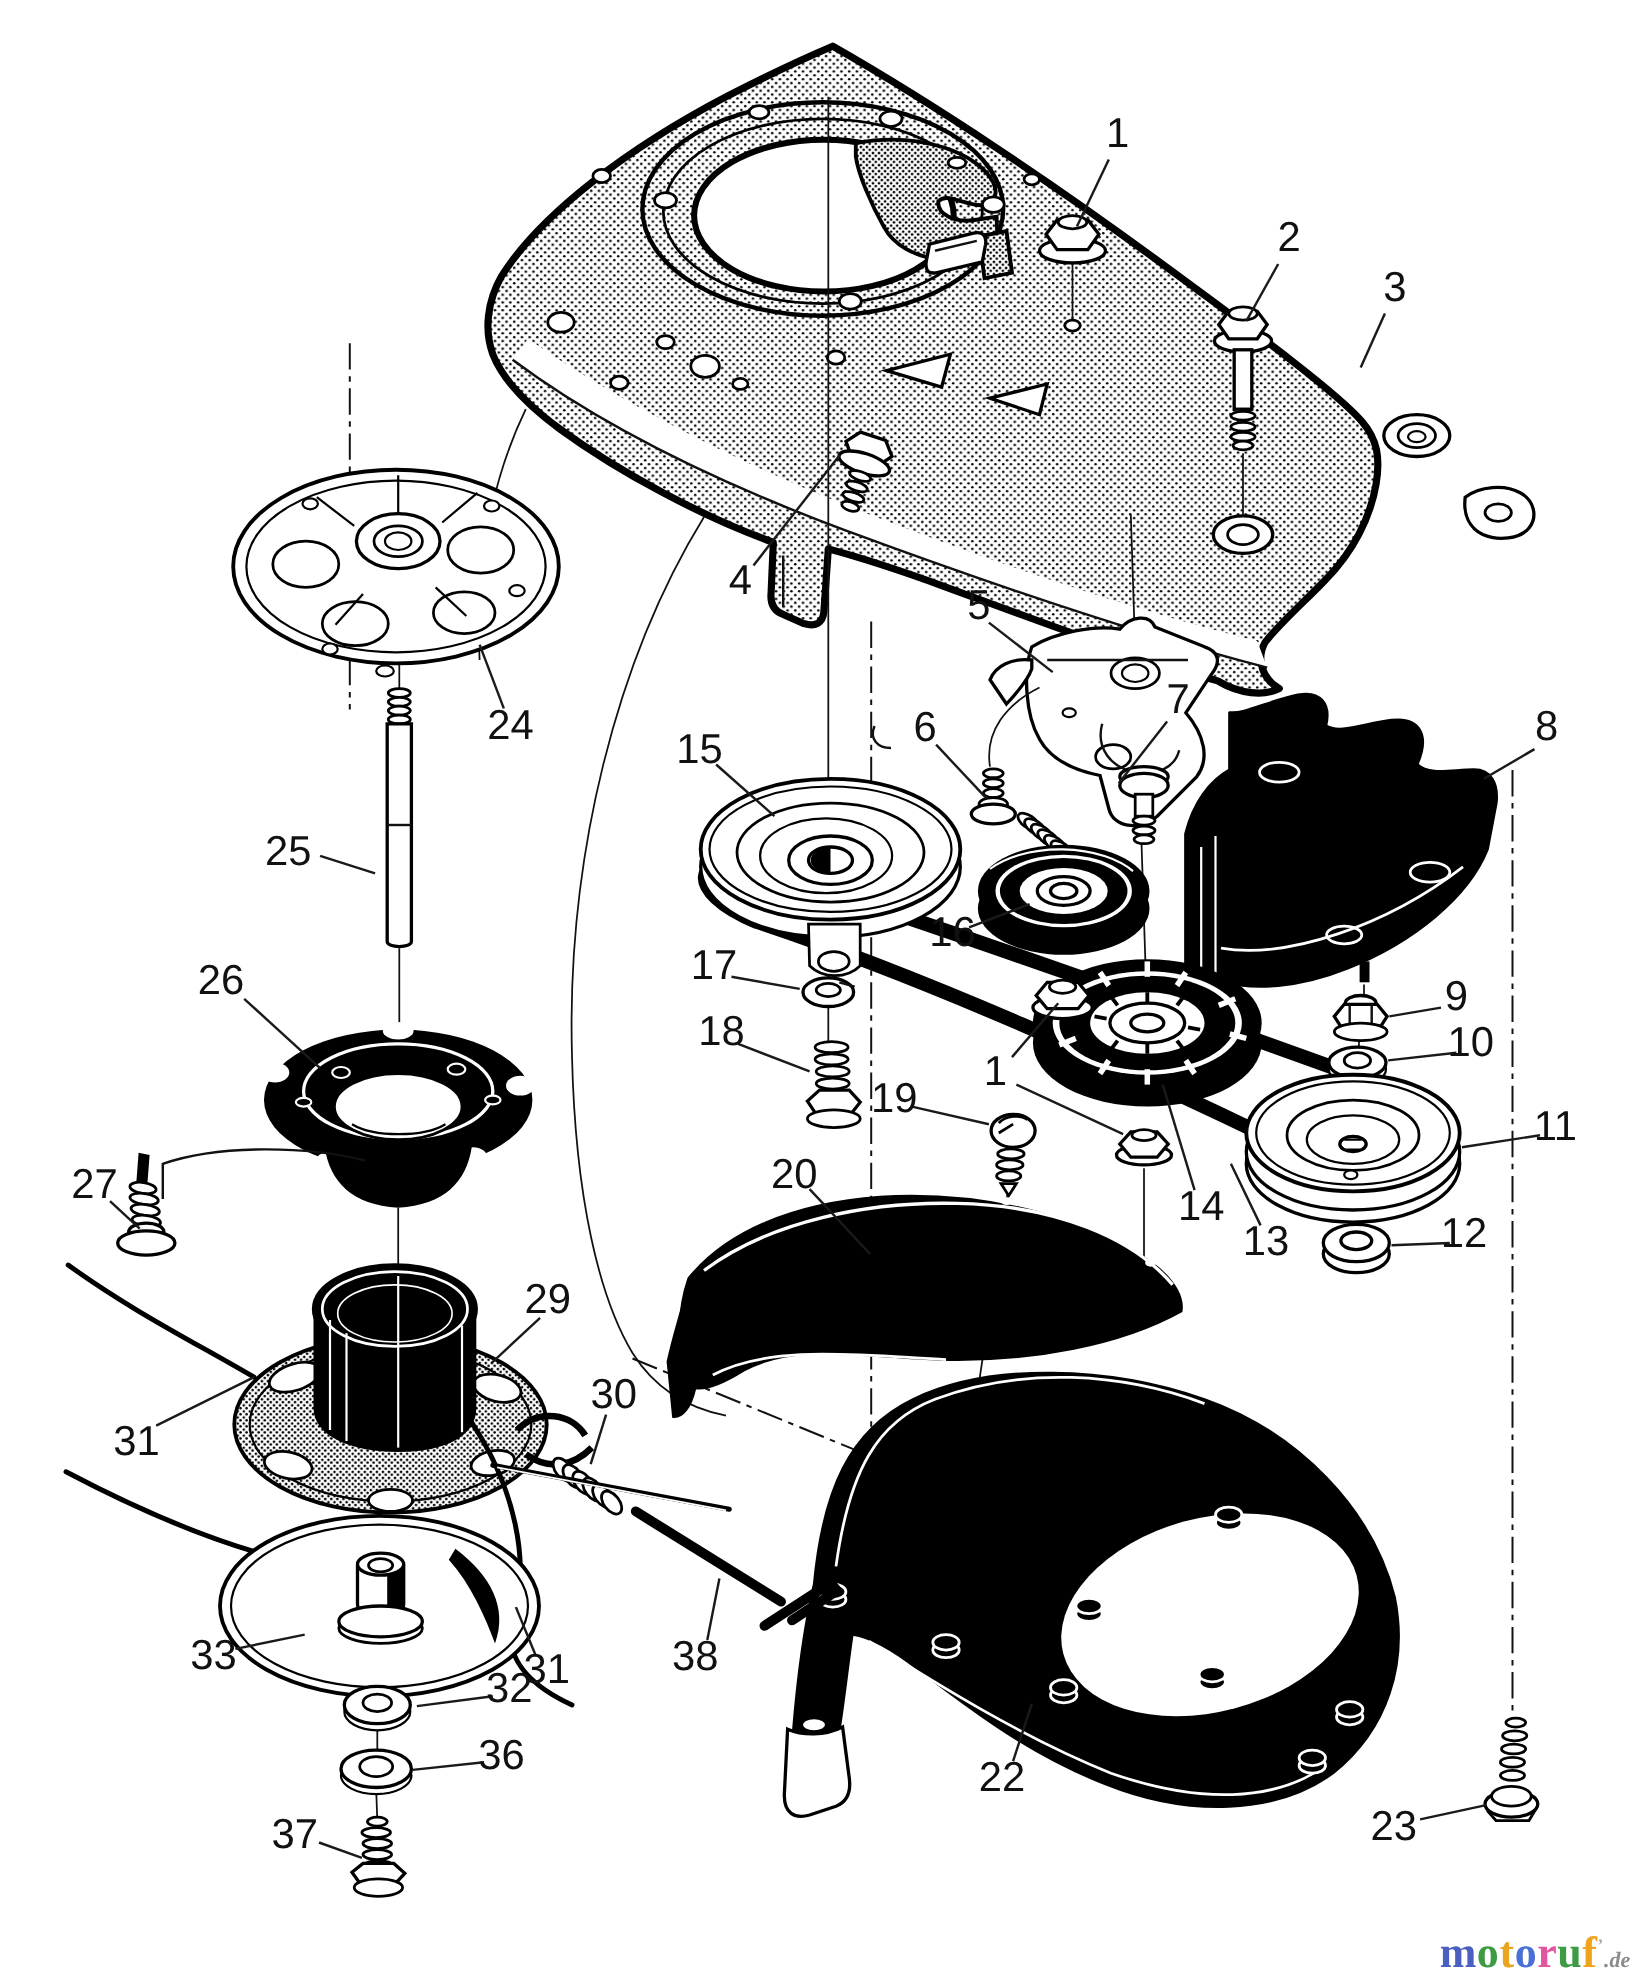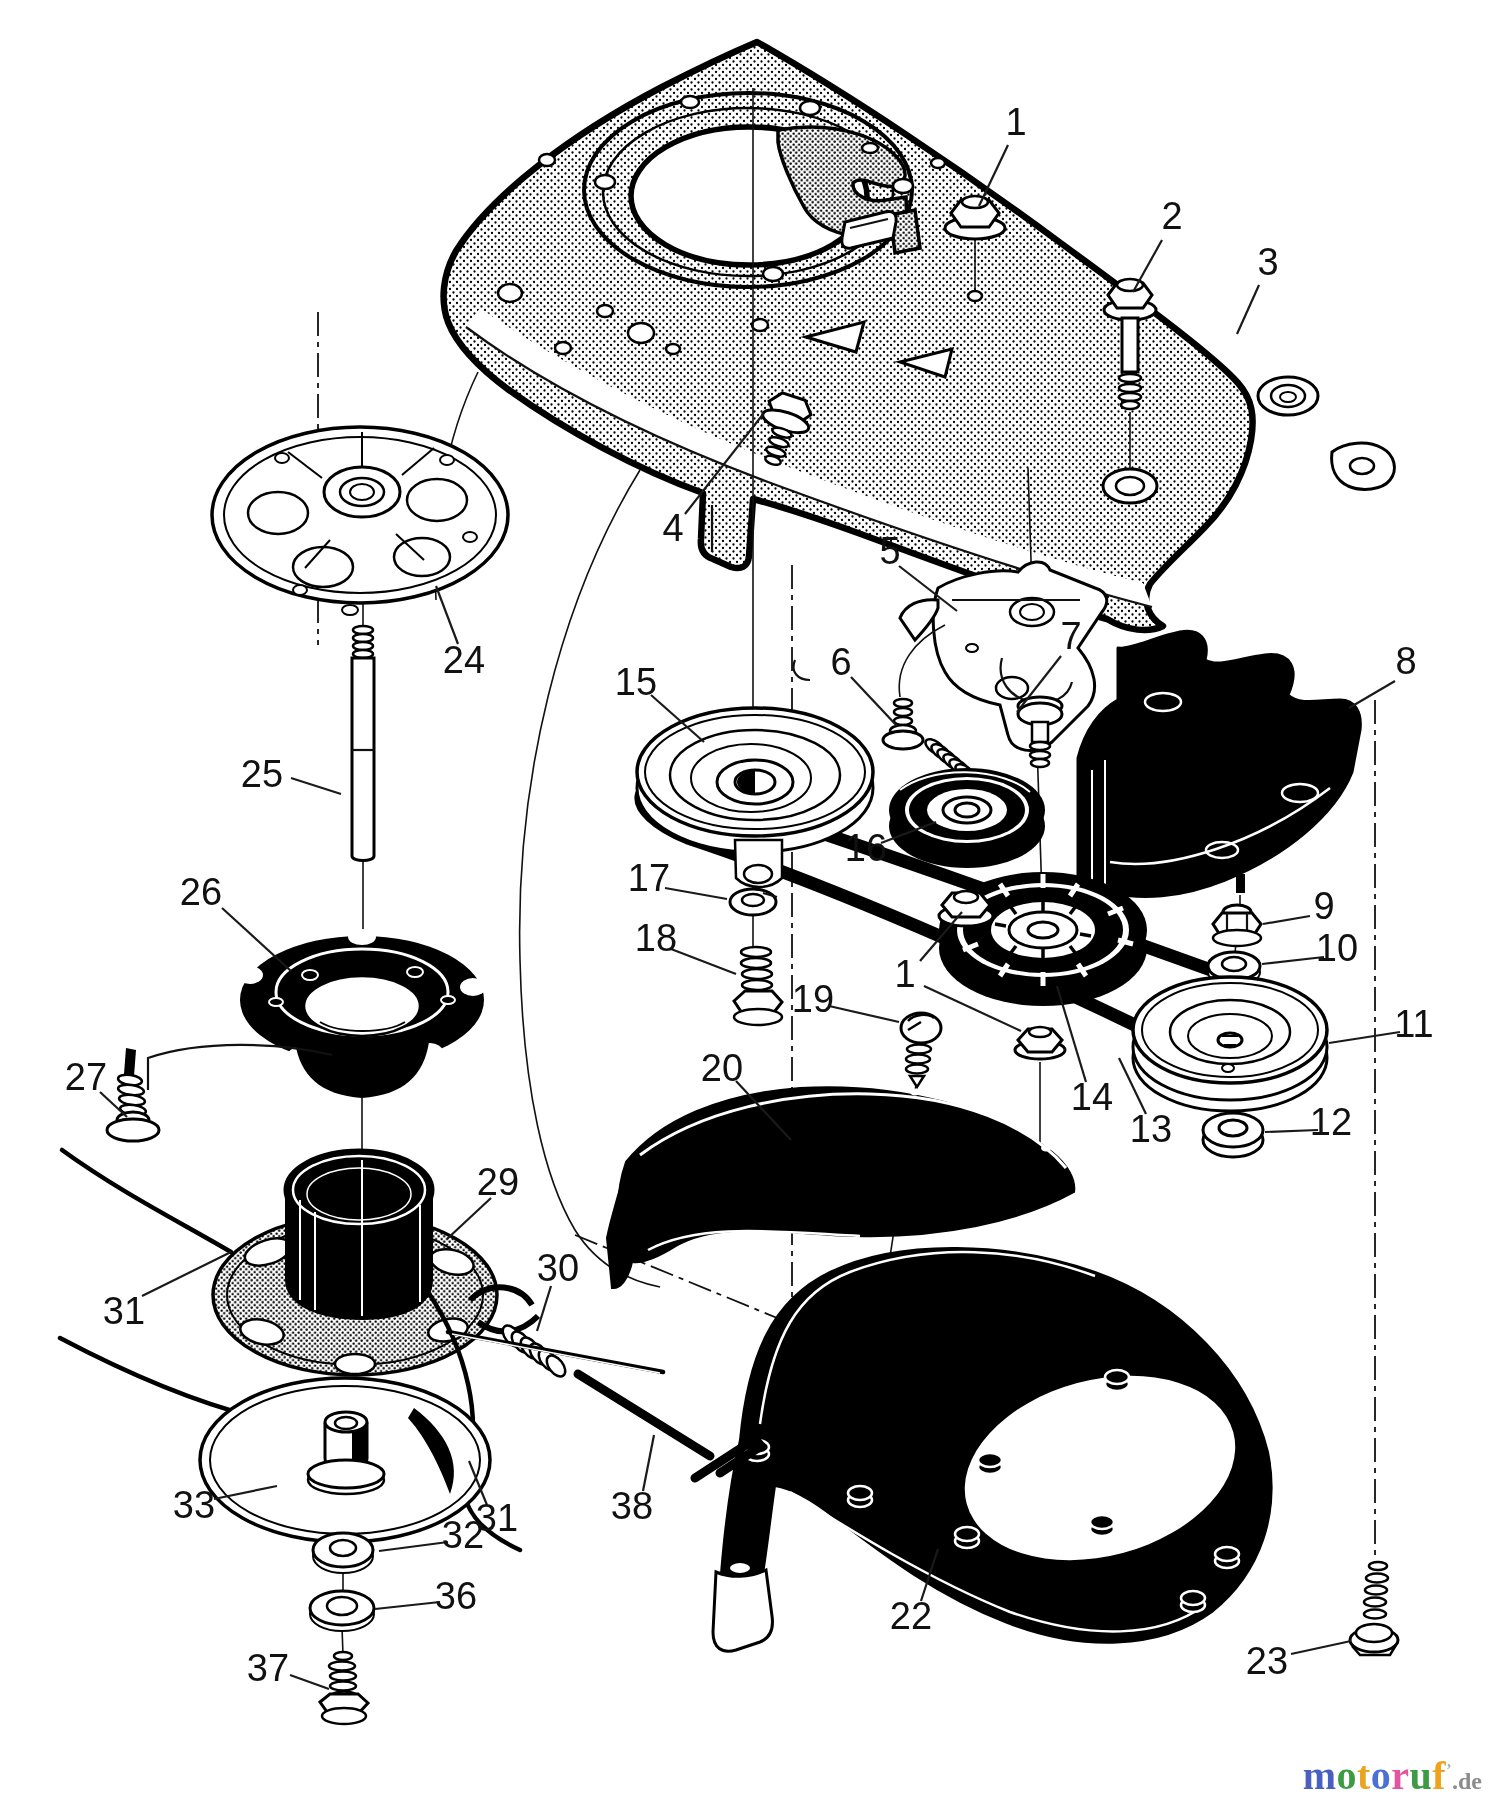--- a/index.html
+++ b/index.html
@@ -10,21 +10,21 @@
   .leader{stroke:#1a1a1a;stroke-width:2.2;}
   .thin{stroke:#111;stroke-width:1.6;fill:none;}
   .cl{stroke:#111;stroke-width:1.8;fill:none;stroke-dasharray:24 6 5 6;}
   .ln2{stroke:#111;stroke-width:2.2;fill:none;}
   .w3{fill:#fff;stroke:#000;stroke-width:3;}
   .w25{fill:#fff;stroke:#000;stroke-width:2.5;}
   .w2{fill:#fff;stroke:#000;stroke-width:2;}
   .k{fill:#000;}
   #logo{position:absolute;right:8px;top:1748px;font-family:"Liberation Serif",serif;
         font-weight:bold;font-size:40px;letter-spacing:.5px;line-height:44px;}
-  #logo .suffix{font-size:24px;font-weight:bold;color:#8c8c8c;letter-spacing:0;}
+  #logo .suffix{font-size:20px;font-weight:bold;color:#8c8c8c;letter-spacing:0;font-style:italic;}
 </style>
 </head>
 <body>
 
 <div id="stage">
 <svg width="1490" height="1800" viewBox="0 0 1490 1800">
   <defs>
     <pattern id="dots" width="7" height="7" patternUnits="userSpaceOnUse">
       <rect width="7" height="7" fill="#fff"></rect>
       <circle cx="2" cy="2" r="1.15" fill="#000"></circle>

